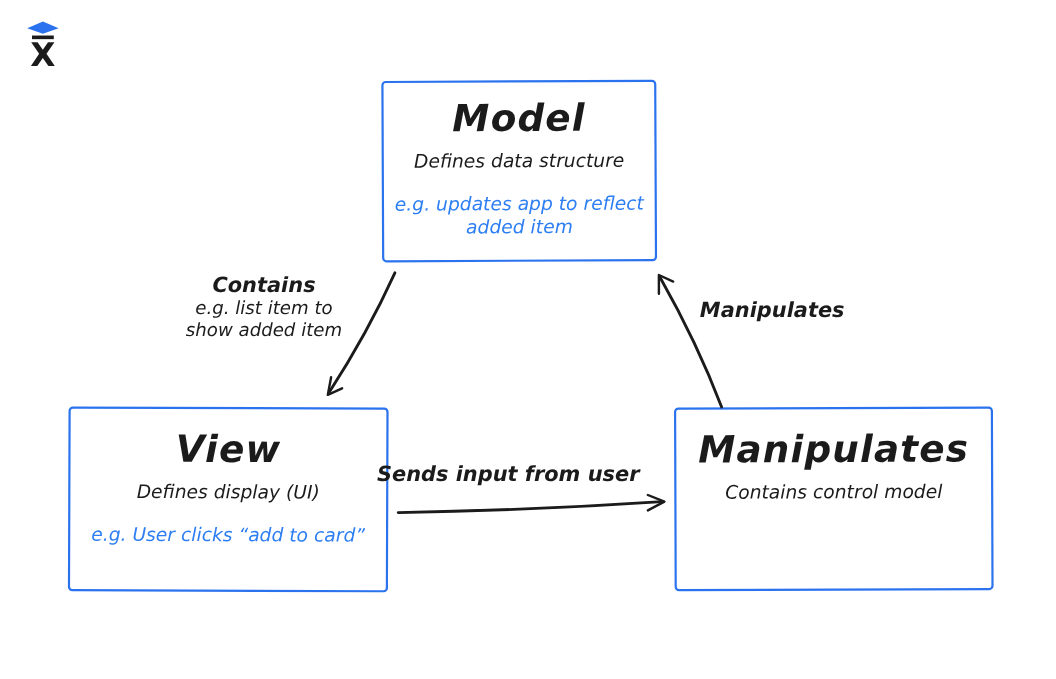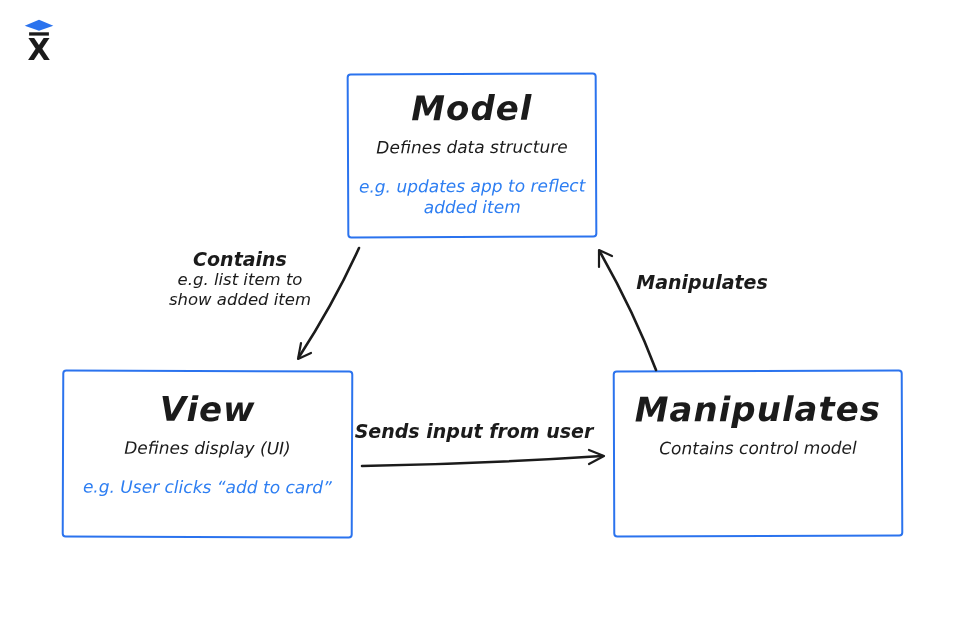--- a/index.html
+++ b/index.html
@@ -59,21 +59,21 @@
   
   .arrows{position:absolute;left:0;top:0;width:960px;height:617px;pointer-events:none;}
   .arrow-path{fill:none;stroke:var(--ink,#1b1b1b);stroke-width:2.6;stroke-linecap:round;}
   .arrowhead-path{fill:none;stroke:var(--ink,#1b1b1b);stroke-width:2.2;stroke-linecap:round;stroke-linejoin:round;}
 
   
   .edge-label{position:absolute;text-align:center;color:var(--ink,#1b1b1b);}
   .edge-label-title{font-size:19px;font-weight:700;font-style:italic;line-height:22px;}
   .edge-label-sub{font-size:16.5px;font-style:italic;line-height:20px;white-space:pre-line;}
   .label-updates{left:140px;top:248px;width:200px;}
-  .label-sends{left:354px;top:420px;width:240px;}
+  .label-sends{left:342px;top:420px;width:240px;}
   .label-manipulates{left:632px;top:271px;width:140px;}
 </style>
 </head>
 <body>
 
 <div class="canvas">
 
   <svg class="logo" viewBox="0 0 30 40" aria-hidden="true">
     <polygon points="2,7 15,1.5 28,7 15,11.5" fill="var(--accent,#2b73ee)"></polygon>
     <rect x="6" y="13" width="18" height="3" fill="var(--ink,#1b1b1b)"></rect>

